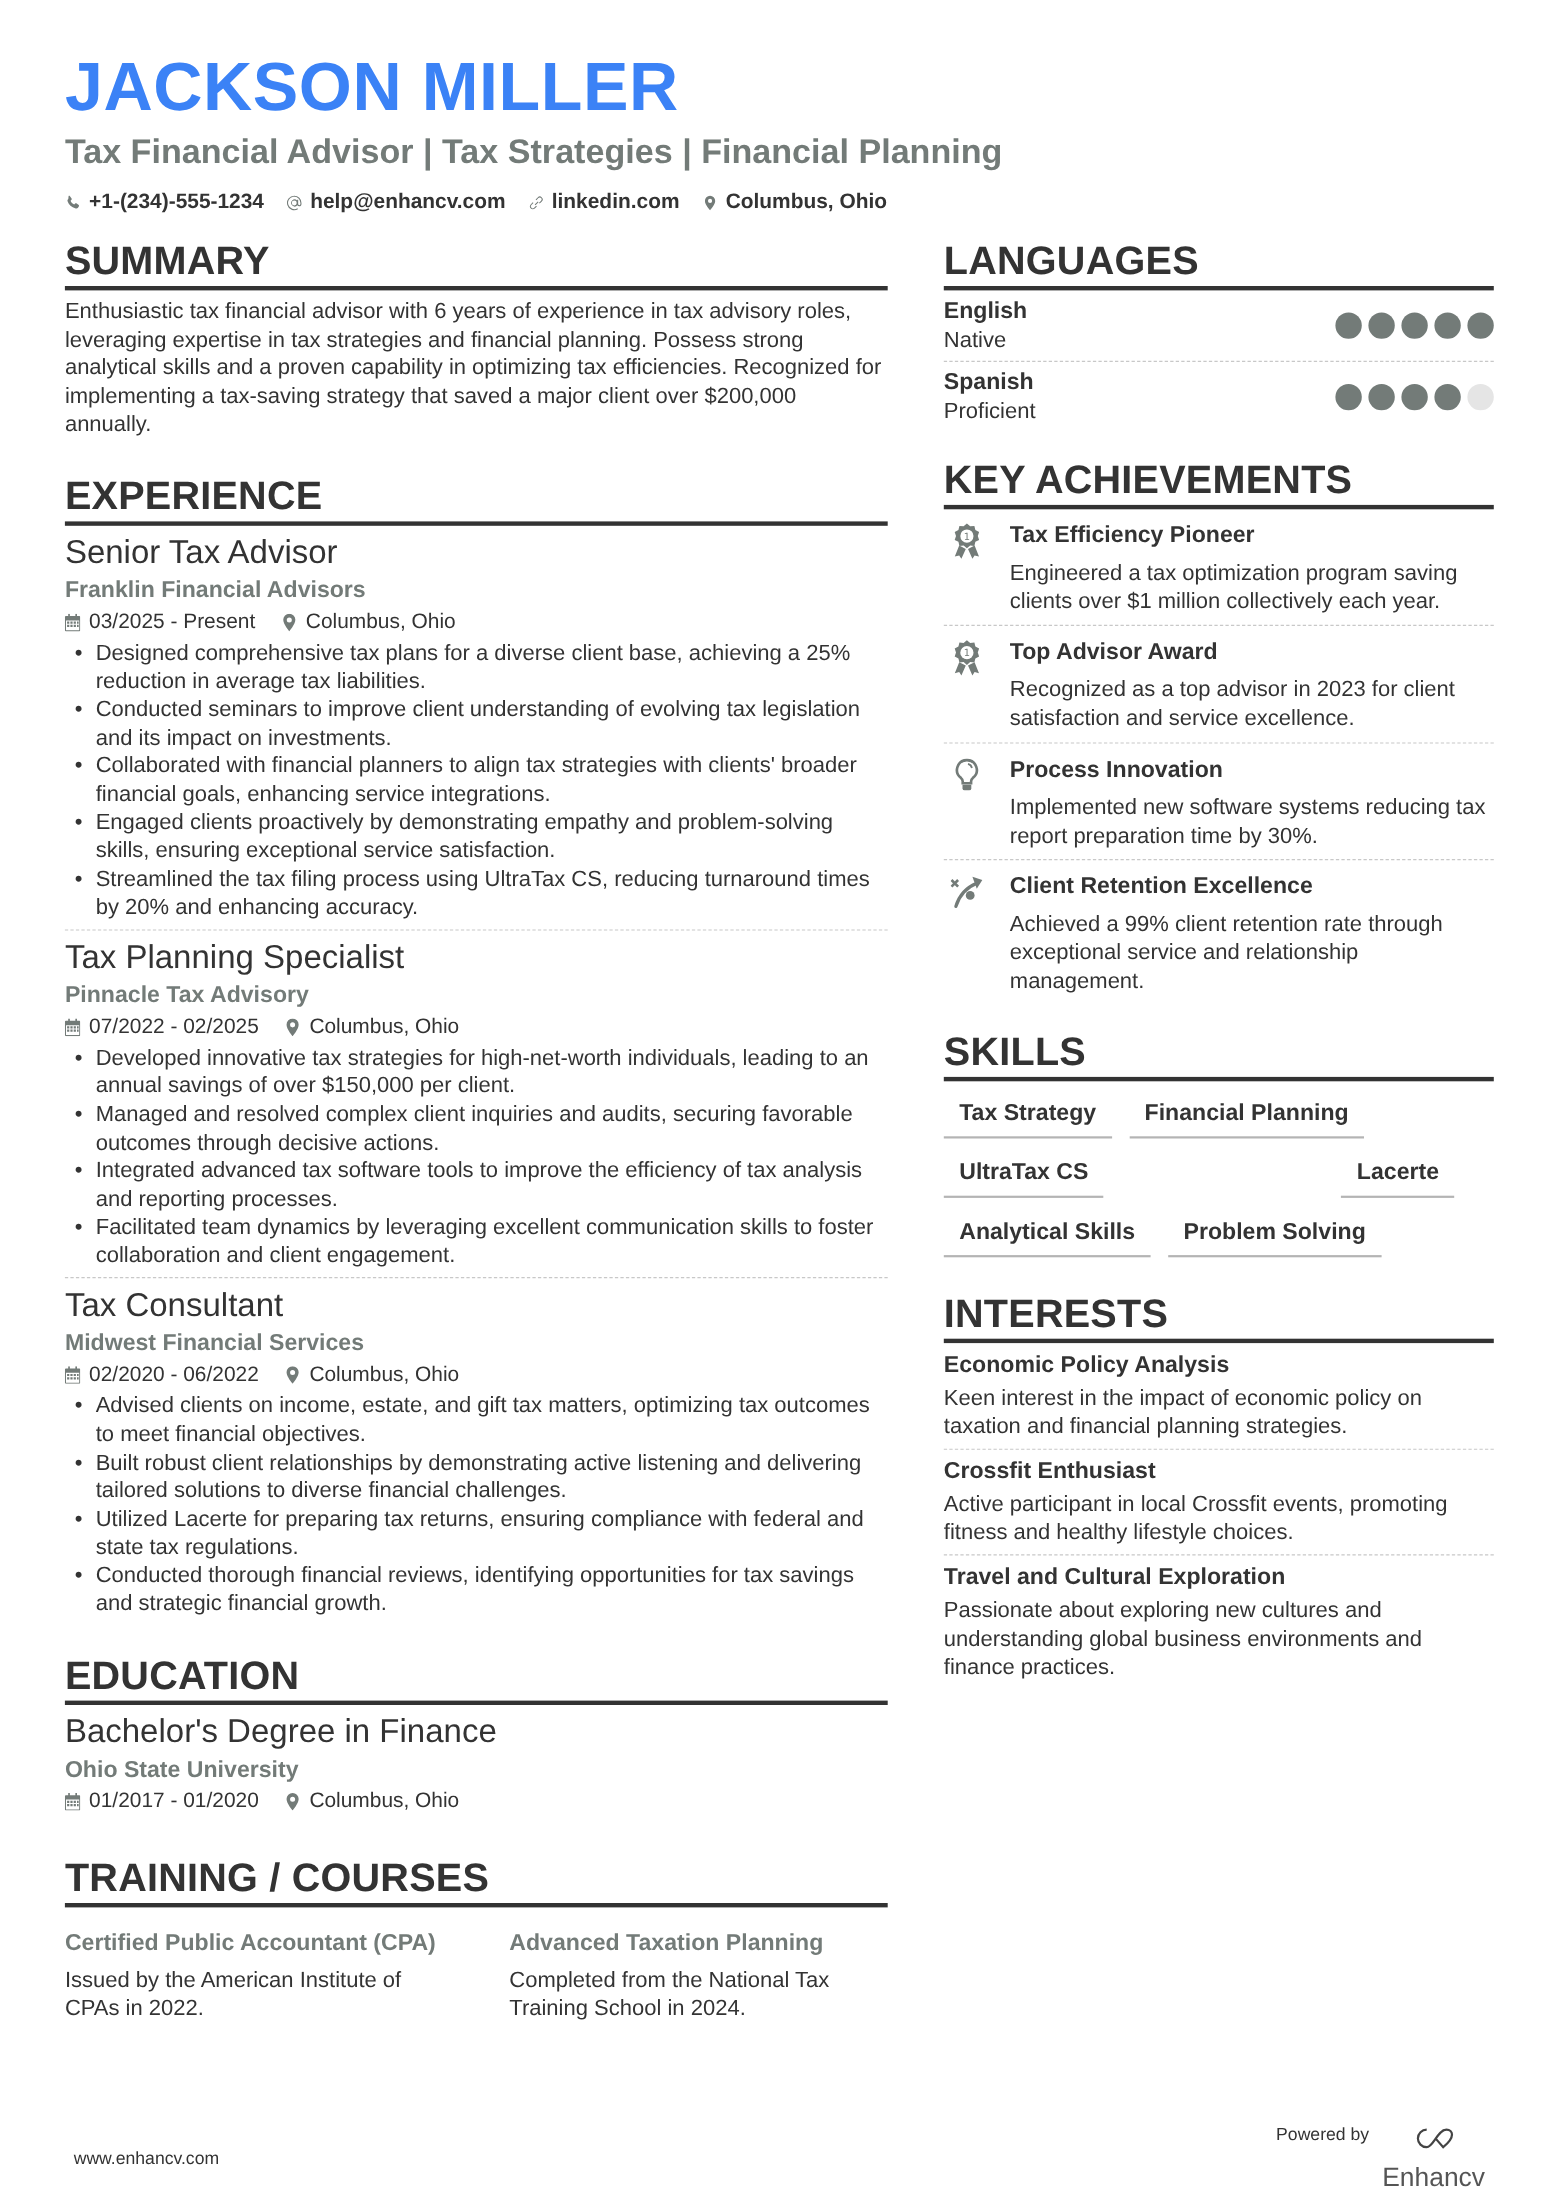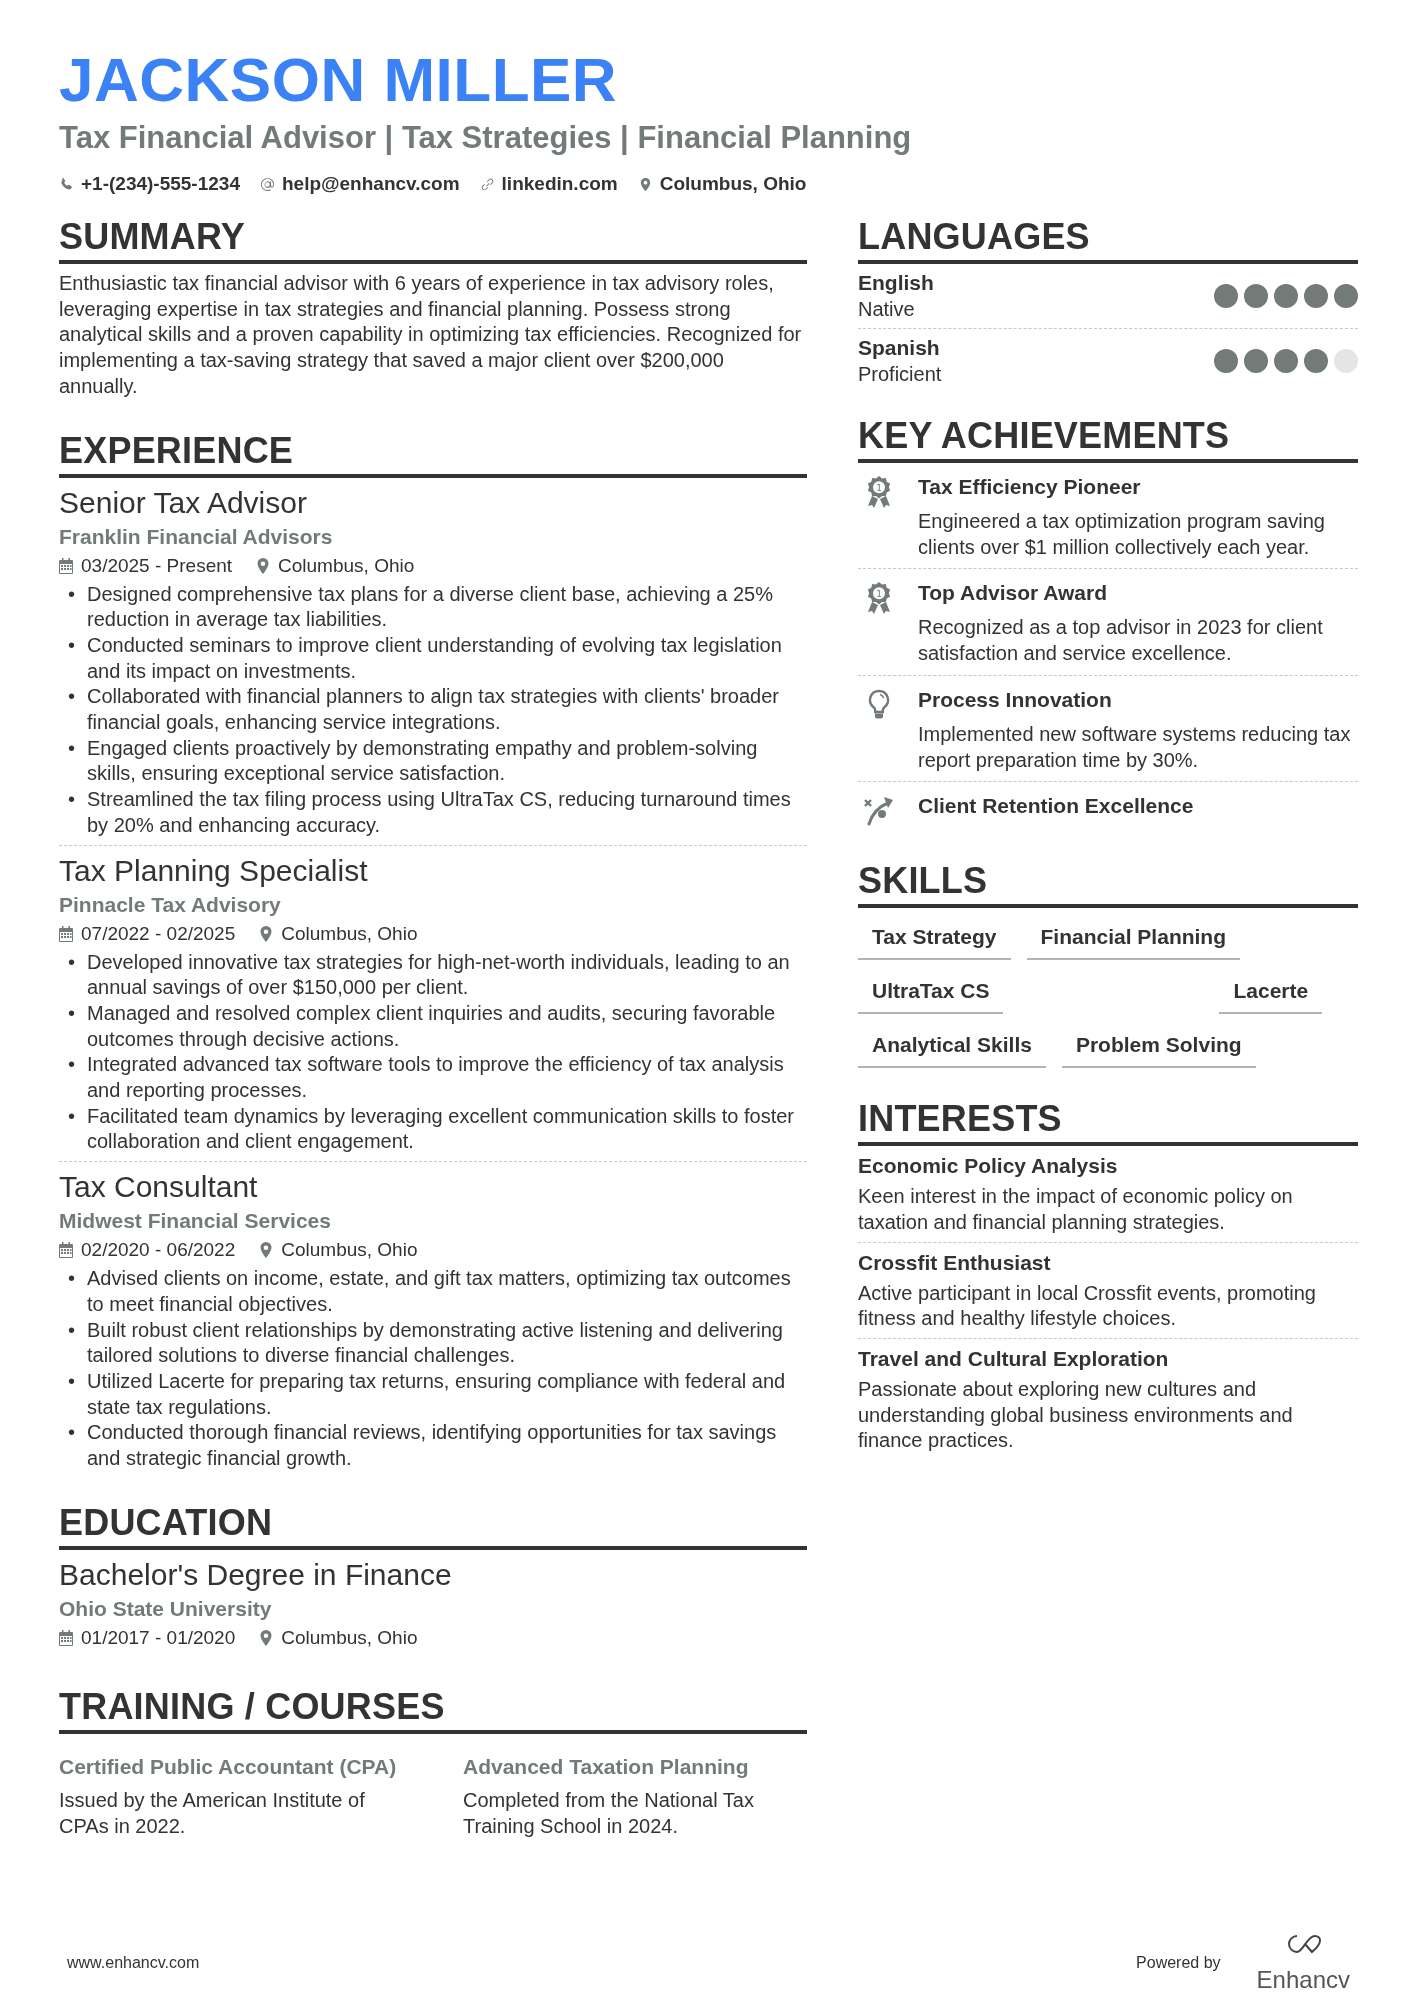--- a/index.html
+++ b/index.html
@@ -55,21 +55,21 @@
 
   .skills { display: flex; flex-wrap: wrap; column-gap: 16px; row-gap: 14px; margin-top: 12px; }
   .skill { font-size: 21px; font-weight: 700; color: #333333; padding: 4px 14px 8px 14px; border-bottom: 2px solid #b4b4b4; line-height: 26px; }
 
   .interest { padding: 6px 0 6px 0; border-bottom: 1.5px dashed #c8c8c8; }
   .interest:last-child { border-bottom: none; }
   .interest-title { font-size: 21px; font-weight: 700; line-height: 28px; color: #333333; }
   .interest-desc { font-size: 20px; line-height: 25.7px; color: #333333; margin-top: 4px; }
 
   .footer { position: absolute; left: 67px; right: 60px; top: 1932px; display: flex; justify-content: space-between; align-items: center; font-size: 16px; color: #333333; }
-  .powered { display: flex; align-items: center; gap: 36px; }
+  .powered { display: flex; gap: 12px; }
   .brand { display: flex; align-items: center; gap: 10px; font-size: 24px; color: #555555; flex-direction: column; }
   .brand svg { width: 44px; height: 24px; }
 </style>
 </head>
 <body>
 
 <div class="header">
   <div class="name">JACKSON MILLER</div>
   <div class="subtitle">Tax Financial Advisor | Tax Strategies | Financial Planning</div>
   <div class="contacts">
@@ -307,20 +307,21 @@
       <div class="ach-icon">
         <svg viewBox="0 0 30 36">
             <path fill="none" stroke="#737b78" stroke-width="3" stroke-linecap="round" d="M5 30c3-10 9-17 19-21"></path>
             <path fill="#737b78" d="M20 3l9 3-5 8z"></path>
             <circle cx="18" cy="20" r="4" fill="#737b78"></circle>
             <path stroke="#737b78" stroke-width="2.4" d="M1 6l6 6M7 6l-6 6"></path>
           </svg>
       </div>
       <div>
         <div class="ach-title">Client Retention Excellence</div>
+        <div class="ach-desc">Achieved a 99% client retention rate through exceptional service and relationship management.</div>
       </div>
     </div>
   </div>
 
   <div class="section" style="margin-top: 18px;">
     <div class="section-title">SKILLS</div>
     <div class="skills">
       <span class="skill">Tax Strategy</span>
       <span class="skill">Financial Planning</span>
       <span class="skill" style="margin-right: 200px;">UltraTax CS</span>

